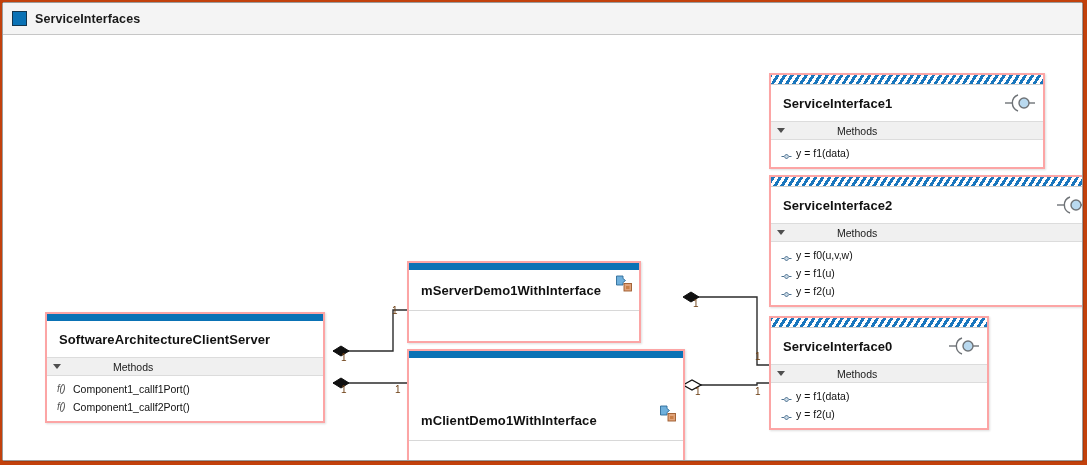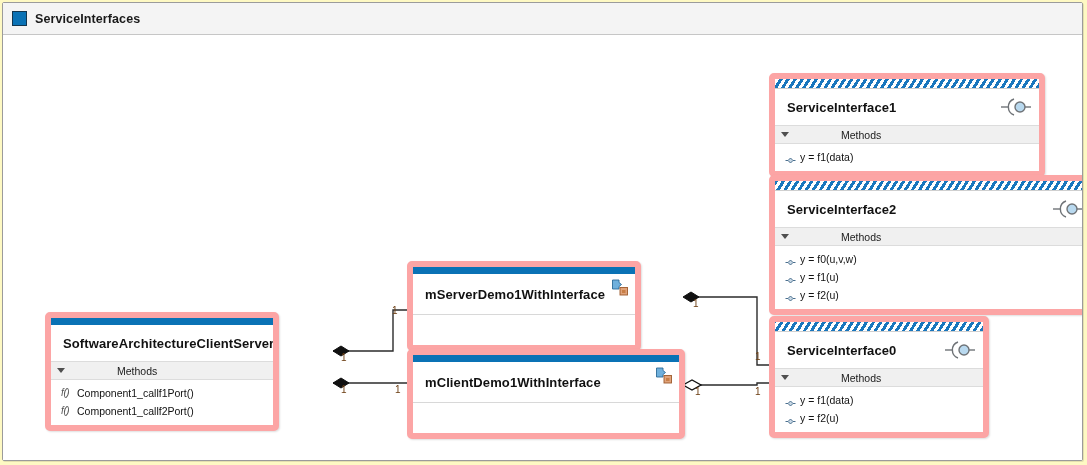--- a/index.html
+++ b/index.html
@@ -6,21 +6,21 @@
   html,body{margin:0;padding:0;background:#ffffff;}
   body{
     font-family:"Liberation Sans", sans-serif;
     -webkit-font-smoothing:antialiased;
   }
   #app{
     position:relative;
     width:1087px;
     height:465px;
     box-sizing:border-box;
-    background:#fef9c3;
+    background:#c2410c;
     overflow:hidden;
   }
 
   
   .win-outer{
     position:absolute;
     left:2px; top:2px;
     width:1081px; height:459px;
     box-sizing:border-box;
     border:1px solid #9b9b9b;
@@ -62,22 +62,22 @@
     right:0; bottom:0;
     background:#ffffff;
     overflow:hidden;
   }
 
   
   .block{
     position:absolute;
     box-sizing:border-box;
     background:#ffffff;
-    border:6px solid #fca5a5;
-    border-radius:5px;
+    border:2px solid #fca5a5;
+    border-radius:0;
     box-shadow:1px 1px 2px rgba(0,0,0,.13);
     overflow:hidden;
     z-index:5;
   }
   .blk-headbar{
     height:7px;
     width:100%;
     background:#0a72b5;
   }
   .blk-headbar.hatched{
@@ -380,35 +380,35 @@
               <rect x="10" y="11" width="3.5" height="3" fill="#c97f47" stroke="none"></rect>
             </svg>
           </span>
         </div>
         <div class="blk-sep"></div>
         <div class="empty-compartment"></div>
       </div>
 
       <div class="block" style="left:404px;top:314px;width:278px;">
         <div class="blk-headbar"></div>
-        <div class="blk-title-row" style="min-height:40px;">
+        <div class="blk-title-row" style="min-height:40px;margin-top:42px;">
           <span class="blk-title">mClientDemo1WithInterface</span>
           <span class="modelref-icon">
             <svg width="17" height="17" viewBox="0 0 17 17">
               <polygon points="0.5,1 7,1 7,3.5 9.5,5.5 7,7.5 7,10 0.5,10" fill="#6fb0dc" stroke="#2c6b97" stroke-width="0.9"></polygon>
               <rect x="8" y="8.5" width="7.5" height="7.5" fill="#e0a37a" stroke="#9c5a2c" stroke-width="0.9"></rect>
               <rect x="10" y="11" width="3.5" height="3" fill="#c97f47" stroke="none"></rect>
             </svg>
           </span>
         </div>
         <div class="blk-sep"></div>
         <div class="empty-compartment"></div>
       </div>
 
-      <div class="block" style="left:42px;top:277px;width:234px;">
+      <div class="block" style="left:42px;top:277px;width:280px;">
         <div class="blk-headbar"></div>
         <div class="blk-title-row">
           <span class="blk-title">SoftwareArchitectureClientServer</span>
         </div>
         <div class="compartment-hdr">
           <span class="tri-down"></span>
           <span class="compartment-hdr-label">Methods</span>
         </div>
         <div class="members">
           <div class="member">

